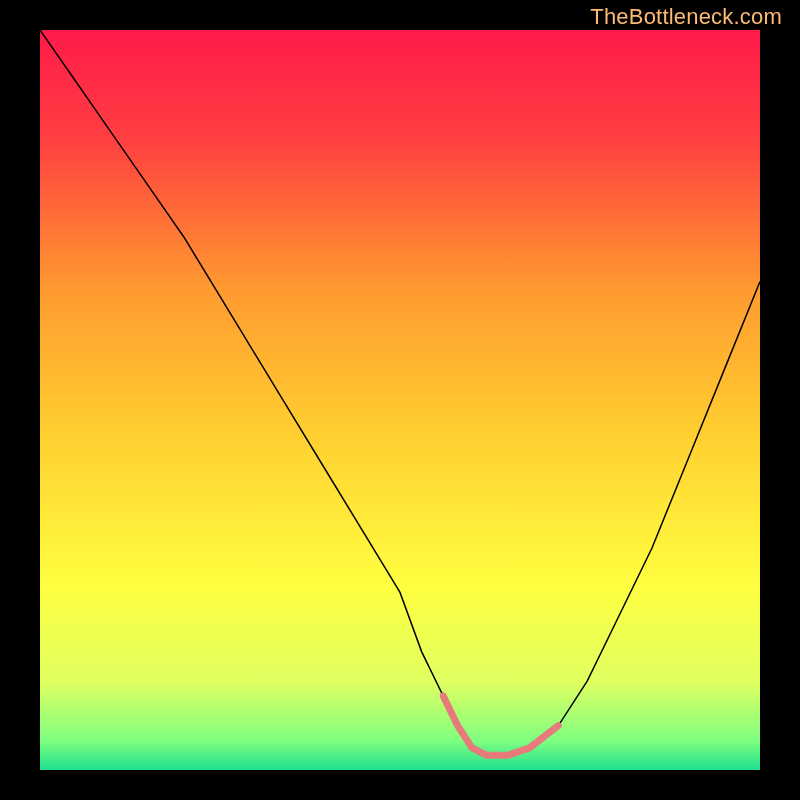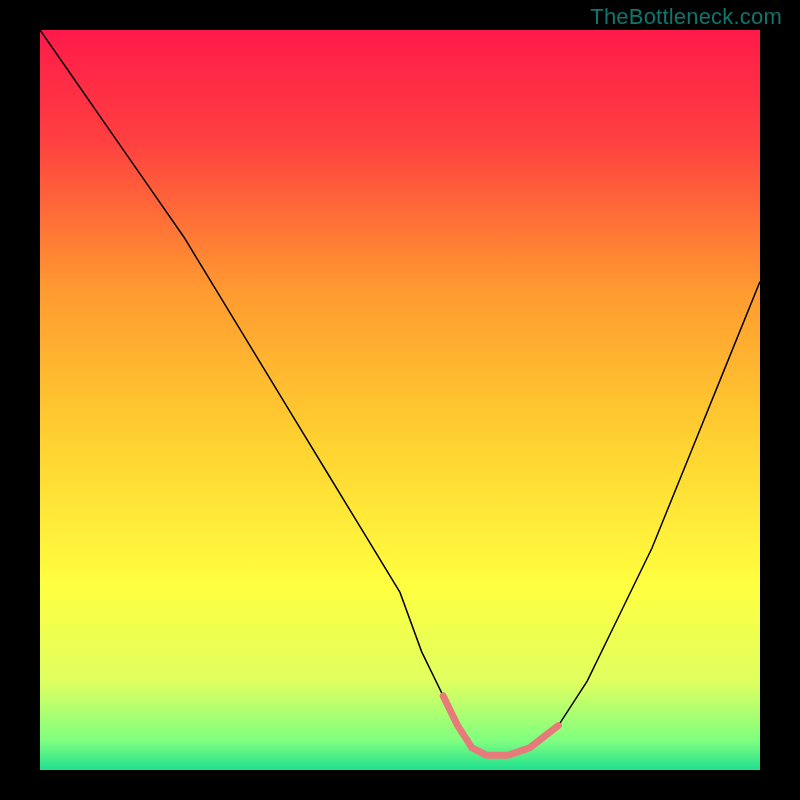--- a/index.html
+++ b/index.html
@@ -8,21 +8,21 @@
     height: 800px;
     background: #000;
     position: relative;
     overflow: hidden;
     font-family: Arial, sans-serif;
   }
   .watermark {
     position: absolute;
     top: 4px;
     right: 18px;
-    color: #0f766e;
+    color: #fdba74;
     font-size: 22px;
     font-weight: 500;
     z-index: 10;
     letter-spacing: 0.2px;
   }
   .plot-area {
     position: absolute;
     left: 40px;
     top: 30px;
     width: 720px;

